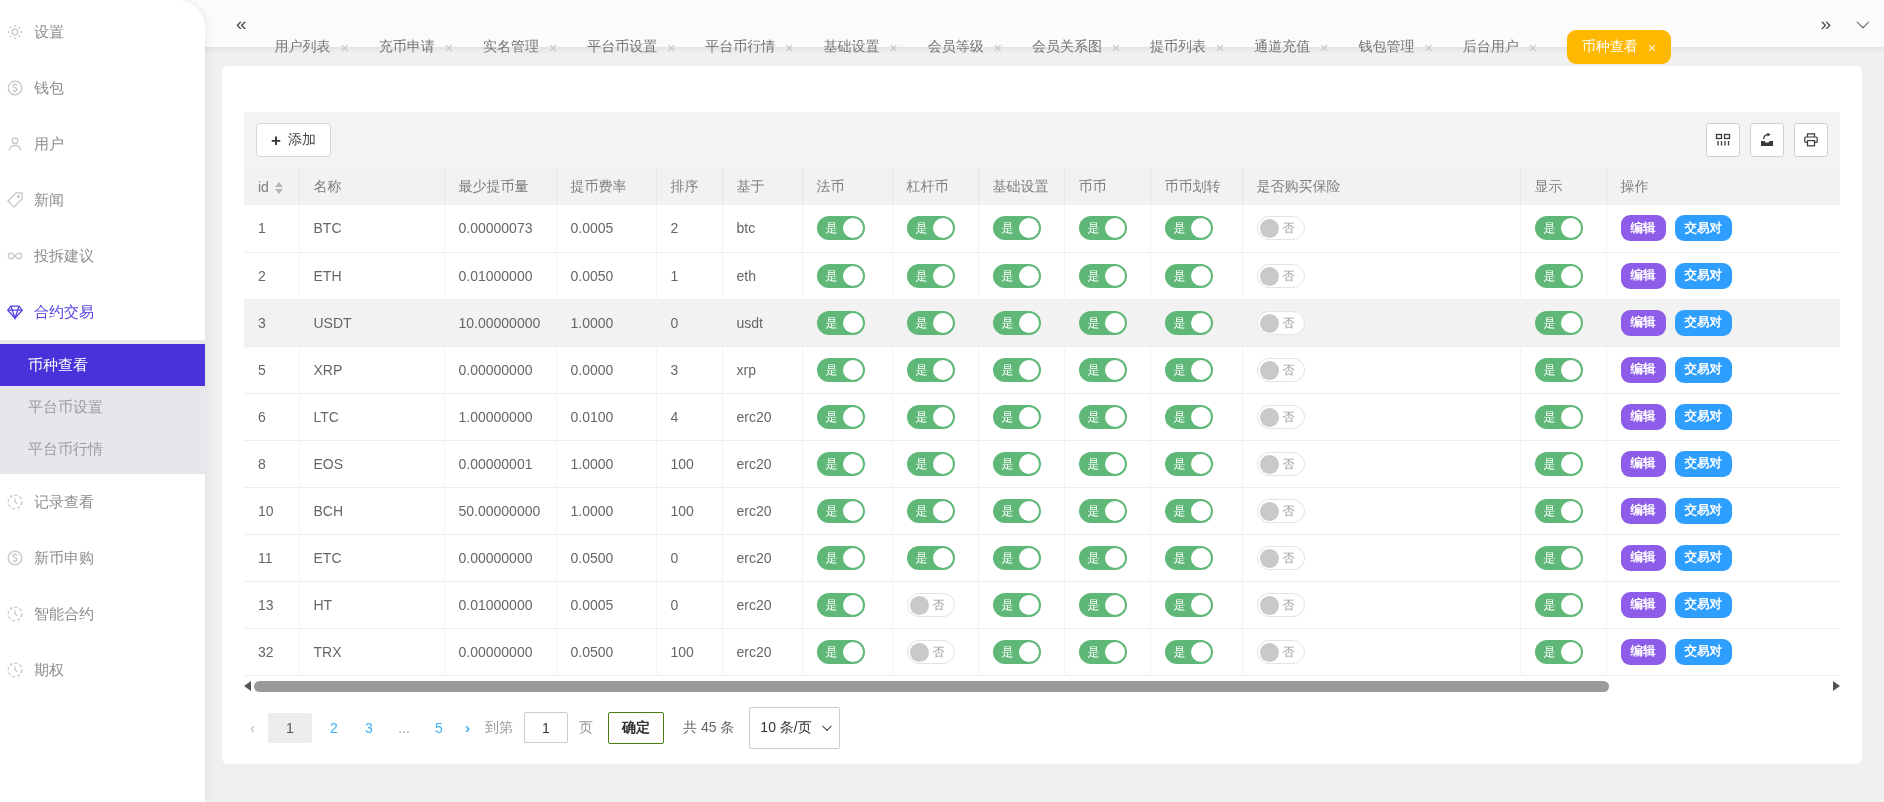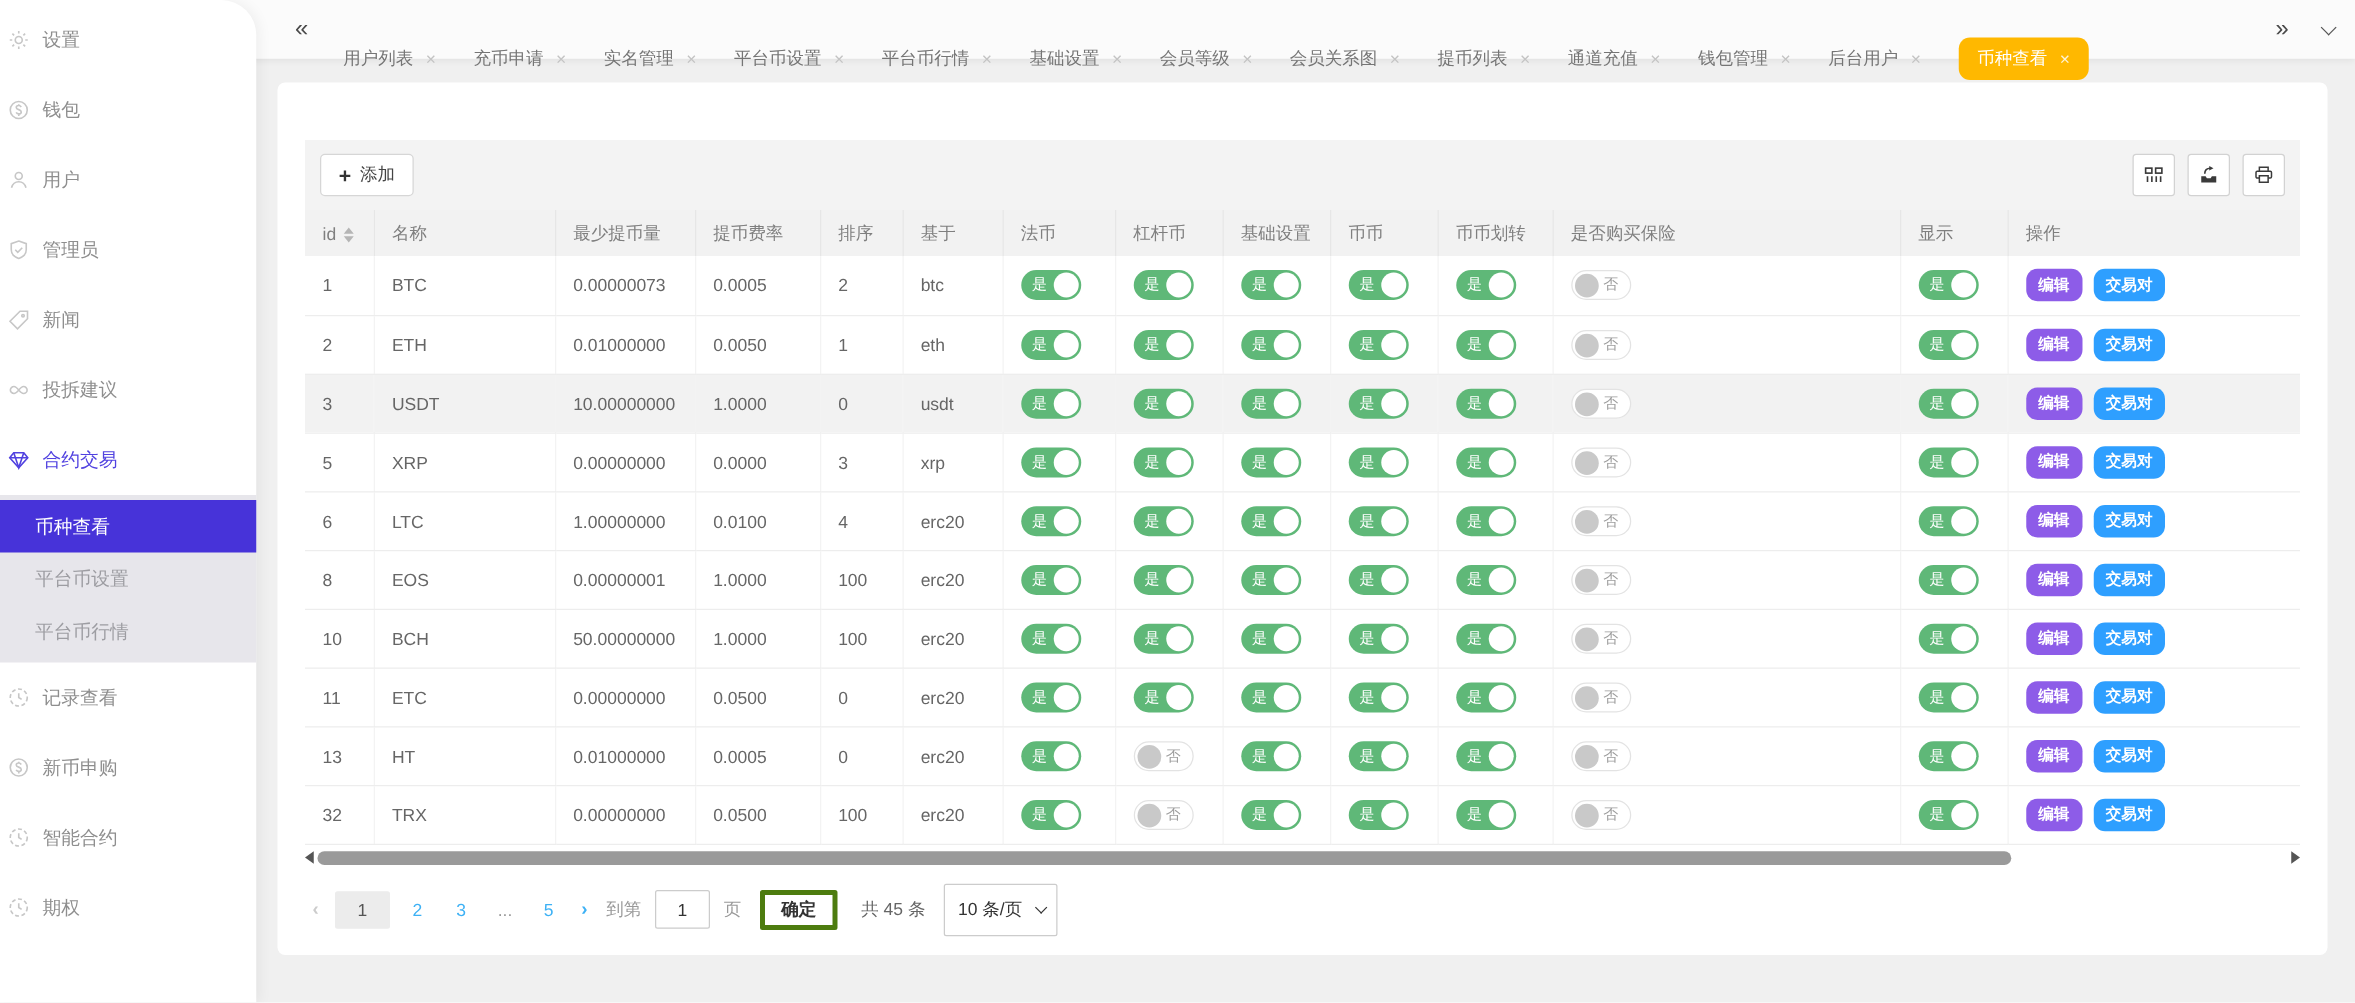--- a/index.html
+++ b/index.html
@@ -15,21 +15,21 @@
   .tabbar {
     position:absolute; left:0; top:0; width:1884px; height:47px;
     background:#fbfbfb;
     box-shadow:0 2px 6px rgba(0,0,0,.07);
     display:flex; align-items:center;
     padding:0 18px 0 236px;
     z-index:1;
   }
   .tab-collapse { font-size:19px; color:#4a4a4a; margin-right:28px; cursor:pointer; }
   .tabs { display:flex; align-items:center; gap:30px; flex:1; }
-  .tab { display:flex; align-items:center; gap:10px; font-size:14px; color:#757575; cursor:pointer; white-space:nowrap;margin-top:46px; }
+  .tab { display:flex; align-items:flex-end; gap:10px; font-size:14px; color:#757575; cursor:pointer; white-space:nowrap;margin-top:46px; }
   .tab .close { color:#c3c3c3; font-size:14px; }
   .tab.active { background:var(--accent-yellow,#ffb800); color:#fff; border-radius:9px; padding:8px 15px; }
   .tab.active .close { color:rgba(255,255,255,.85); }
   .tab-right { display:flex; align-items:center; gap:26px; margin-left:18px; }
   .tab-expand { font-size:19px; color:#4a4a4a; cursor:pointer; }
   .chev-down { width:9px; height:9px; border-right:1.6px solid #555; border-bottom:1.6px solid #555; transform:rotate(45deg) translateY(-2px); display:inline-block; cursor:pointer; }
 
   
   .sidebar {
     position:absolute; left:0; top:0; width:205px; height:802px;
@@ -101,21 +101,21 @@
 
   
   .pager { display:flex; align-items:center; padding:13px 2px; font-size:14px; color:#666; gap:9px; }
   .pg-prev { color:#ccc; font-size:15px; padding:0 4px; cursor:default; font-weight:bold; }
   .pg-num { min-width:26px; height:30px; display:inline-flex; align-items:center; justify-content:center; color:#3db1f5; cursor:pointer; }
   .pg-num.current { background:#ececec; color:#555; border-radius:2px; min-width:44px; cursor:default; }
   .pg-num.ellipsis { color:#999; cursor:default; }
   .pg-next { color:#3db1f5; font-size:15px; font-weight:bold; padding:0 4px; cursor:pointer; }
   .pg-text { color:#999; margin:0 2px; }
   .goto-input { width:44px; height:31px; border:1px solid #ccc; border-radius:2px; text-align:center; font-size:14px; color:#333; background:#fff; }
-  .btn-confirm { height:32px; border:4px solid #4d7c0f; background:#fff; padding:0 13px; font-weight:bold; font-size:14px; color:#333; border-radius:2px; cursor:pointer; margin:0 4px; }
+  .btn-confirm { height:32px; border:1px solid #4d7c0f; background:#fff; padding:0 13px; font-weight:bold; font-size:14px; color:#333; border-radius:2px; cursor:pointer; margin:0 4px; }
   .pg-total { color:#666; margin:0 6px; }
   .page-size { height:42px; border:1px solid #ccc; border-radius:2px; background:#fff; display:inline-flex; align-items:center; padding:0 10px; gap:10px; color:#333; cursor:pointer; }
   .page-size .chev-down { width:7px; height:7px; border-color:#333; }
 </style>
 </head>
 <body>
 
 <div class="tabbar">
   <span class="tab-collapse">«</span>
   <div class="tabs">
@@ -199,29 +199,20 @@
         <span class="mi-label">钱包</span>
       </div>
       <div class="menu-item">
         <span class="mi-icon">
           <svg width="18" height="18" viewBox="0 0 18 18" fill="none" stroke="currentColor" stroke-width="1.3">
             <circle cx="9" cy="5.8" r="2.8"></circle>
             <path d="M3.2 15.2c.9-3.2 3-4.8 5.8-4.8s4.9 1.6 5.8 4.8"></path>
           </svg>
         </span>
         <span class="mi-label">用户</span>
-      </div>
-      <div class="menu-item">
-        <span class="mi-icon">
-          <svg width="18" height="18" viewBox="0 0 18 18" fill="none" stroke="currentColor" stroke-width="1.3">
-            <path d="M9 1.8l6 2.1v4.6c0 3.6-2.4 6.1-6 7.3-3.6-1.2-6-3.7-6-7.3V3.9z"></path>
-            <path d="M6.2 8.8l2 2 3.6-3.6"></path>
-          </svg>
-        </span>
-        <span class="mi-label">管理员</span>
       </div>
       <div class="menu-item">
         <span class="mi-icon">
           <svg width="18" height="18" viewBox="0 0 18 18" fill="none" stroke="currentColor" stroke-width="1.3">
             <path d="M2 10l8-8h6v6l-8 8z"></path>
             <circle cx="12.4" cy="5.6" r="1"></circle>
           </svg>
         </span>
         <span class="mi-label">新闻</span>
       </div>

